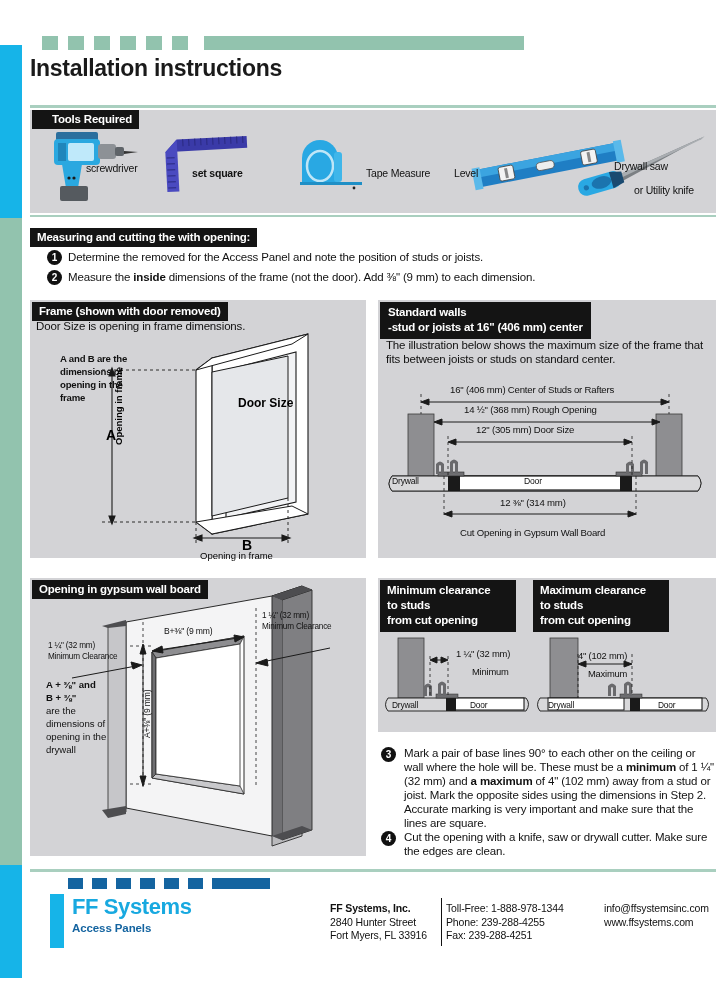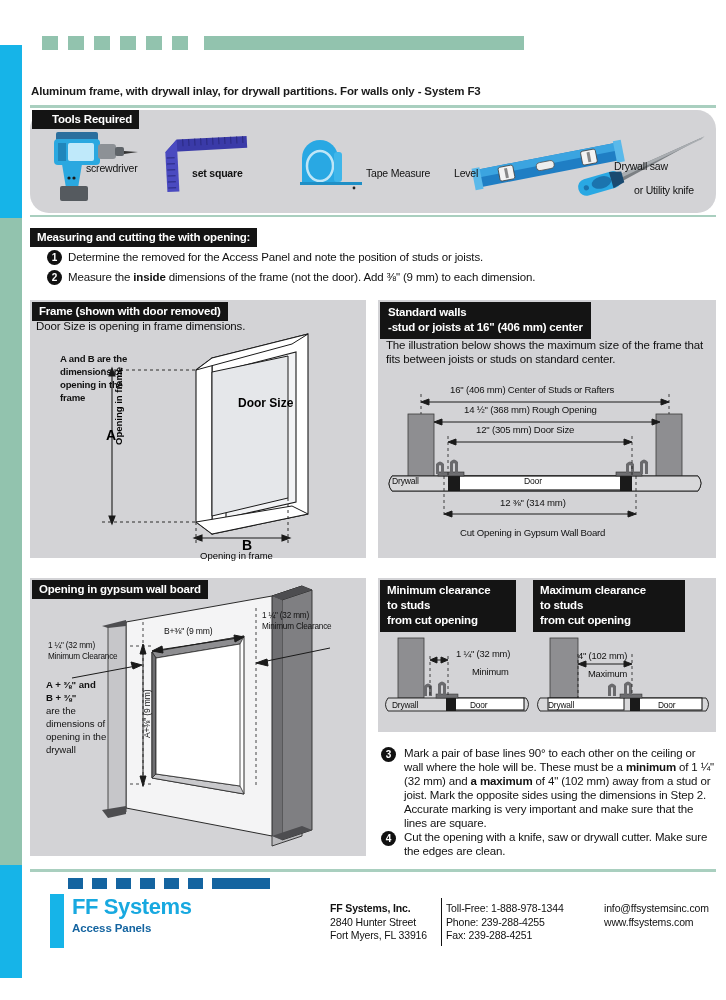--- a/index.html
+++ b/index.html
@@ -81,24 +81,24 @@
 
   <div class="dashrow">
     <div class="dash"></div>
       <div class="dash"></div>
       <div class="dash"></div>
     <div class="dash"></div>
       <div class="dash"></div>
       <div class="dash"></div>
     <div class="dashbar"></div>
   </div>
-  <div class="subtitle">Aluminum frame, with drywall inlay, for drywall partitions. For walls only - System F3</div>
+  <div class="title">Installation instructions</div>
   <div class="rule-green" style="left:30px; top:105px; width:686px;"></div>
 
-  <div class="panel" style="left:30px; top:110px; width:686px; height:103px;border-radius:19px;">
+  <div class="panel" style="left:30px; top:110px; width:686px; height:103px;">
 
     <div style="position:absolute;left:18px;top:16px;">
       <svg width="92" height="78" viewBox="0 0 92 78">
         <rect x="8" y="6" width="42" height="9" rx="2" fill="#2b6f9e"></rect>
         <rect x="6" y="13" width="46" height="26" rx="4" fill="#2aa8e0"></rect>
         <rect x="20" y="17" width="26" height="18" rx="2" fill="#bfe9fa"></rect>
         <rect x="10" y="17" width="8" height="18" fill="#1f86bb"></rect>
         <rect x="50" y="18" width="18" height="15" rx="3" fill="#8d9196"></rect>
         <rect x="67" y="21" width="9" height="9" rx="2" fill="#5f6469"></rect>
         <path d="M76 25 L90 26 L76 28 Z" fill="#333"></path>
@@ -404,21 +404,21 @@
   <div class="blacklabel" style="left:32px; top:580px;">Opening in gypsum wall board</div>
 
   <div class="panel" style="left:378px; top:578px; width:338px; height:154px;"></div>
 
   <div class="blacklabel" style="left:380px; top:580px; width:136px; padding:3px 7px 4px 7px; line-height:15px;">
     <div>Minimum clearance</div>
     <div>to studs</div>
     <div>from cut opening</div>
   </div>
 
-  <div class="blacklabel" style="left:533px; top:580px; width:152px; padding:3px 6px 4px 7px; line-height:15px;">
+  <div class="blacklabel" style="left:533px; top:580px; width:136px; padding:3px 6px 4px 7px; line-height:15px;">
     <div>Maximum clearance</div>
     <div>to studs</div>
     <div>from cut opening</div>
   </div>
 
   <div style="position:absolute; left:382px; top:630px;">
     <svg width="150" height="100" viewBox="0 0 150 100">
       <rect x="16" y="8" width="26" height="60" fill="#8e8e91" stroke="#3a3a3a" stroke-width="0.8"></rect>
       <path d="M6 68 q-5 7 0 13 h138 q5 -7 0 -13 z" fill="#d8d8da" stroke="#2a2a2a" stroke-width="1"></path>
       <rect x="72" y="68" width="70" height="12" fill="#ffffff" stroke="#1a1a1a" stroke-width="1.1"></rect>

